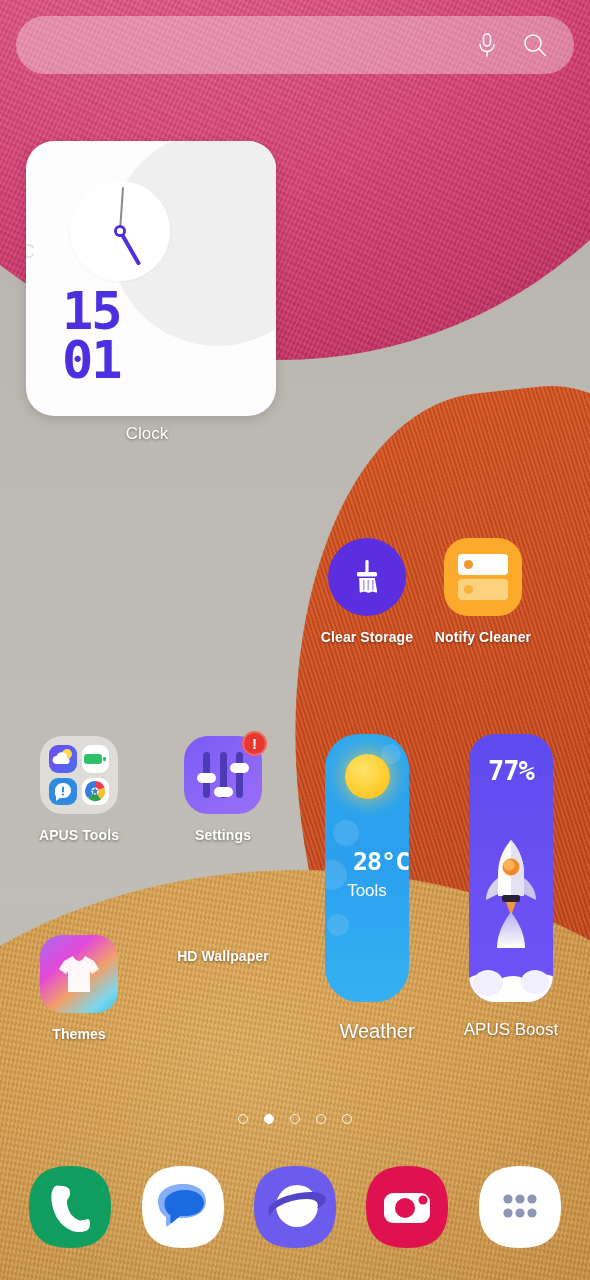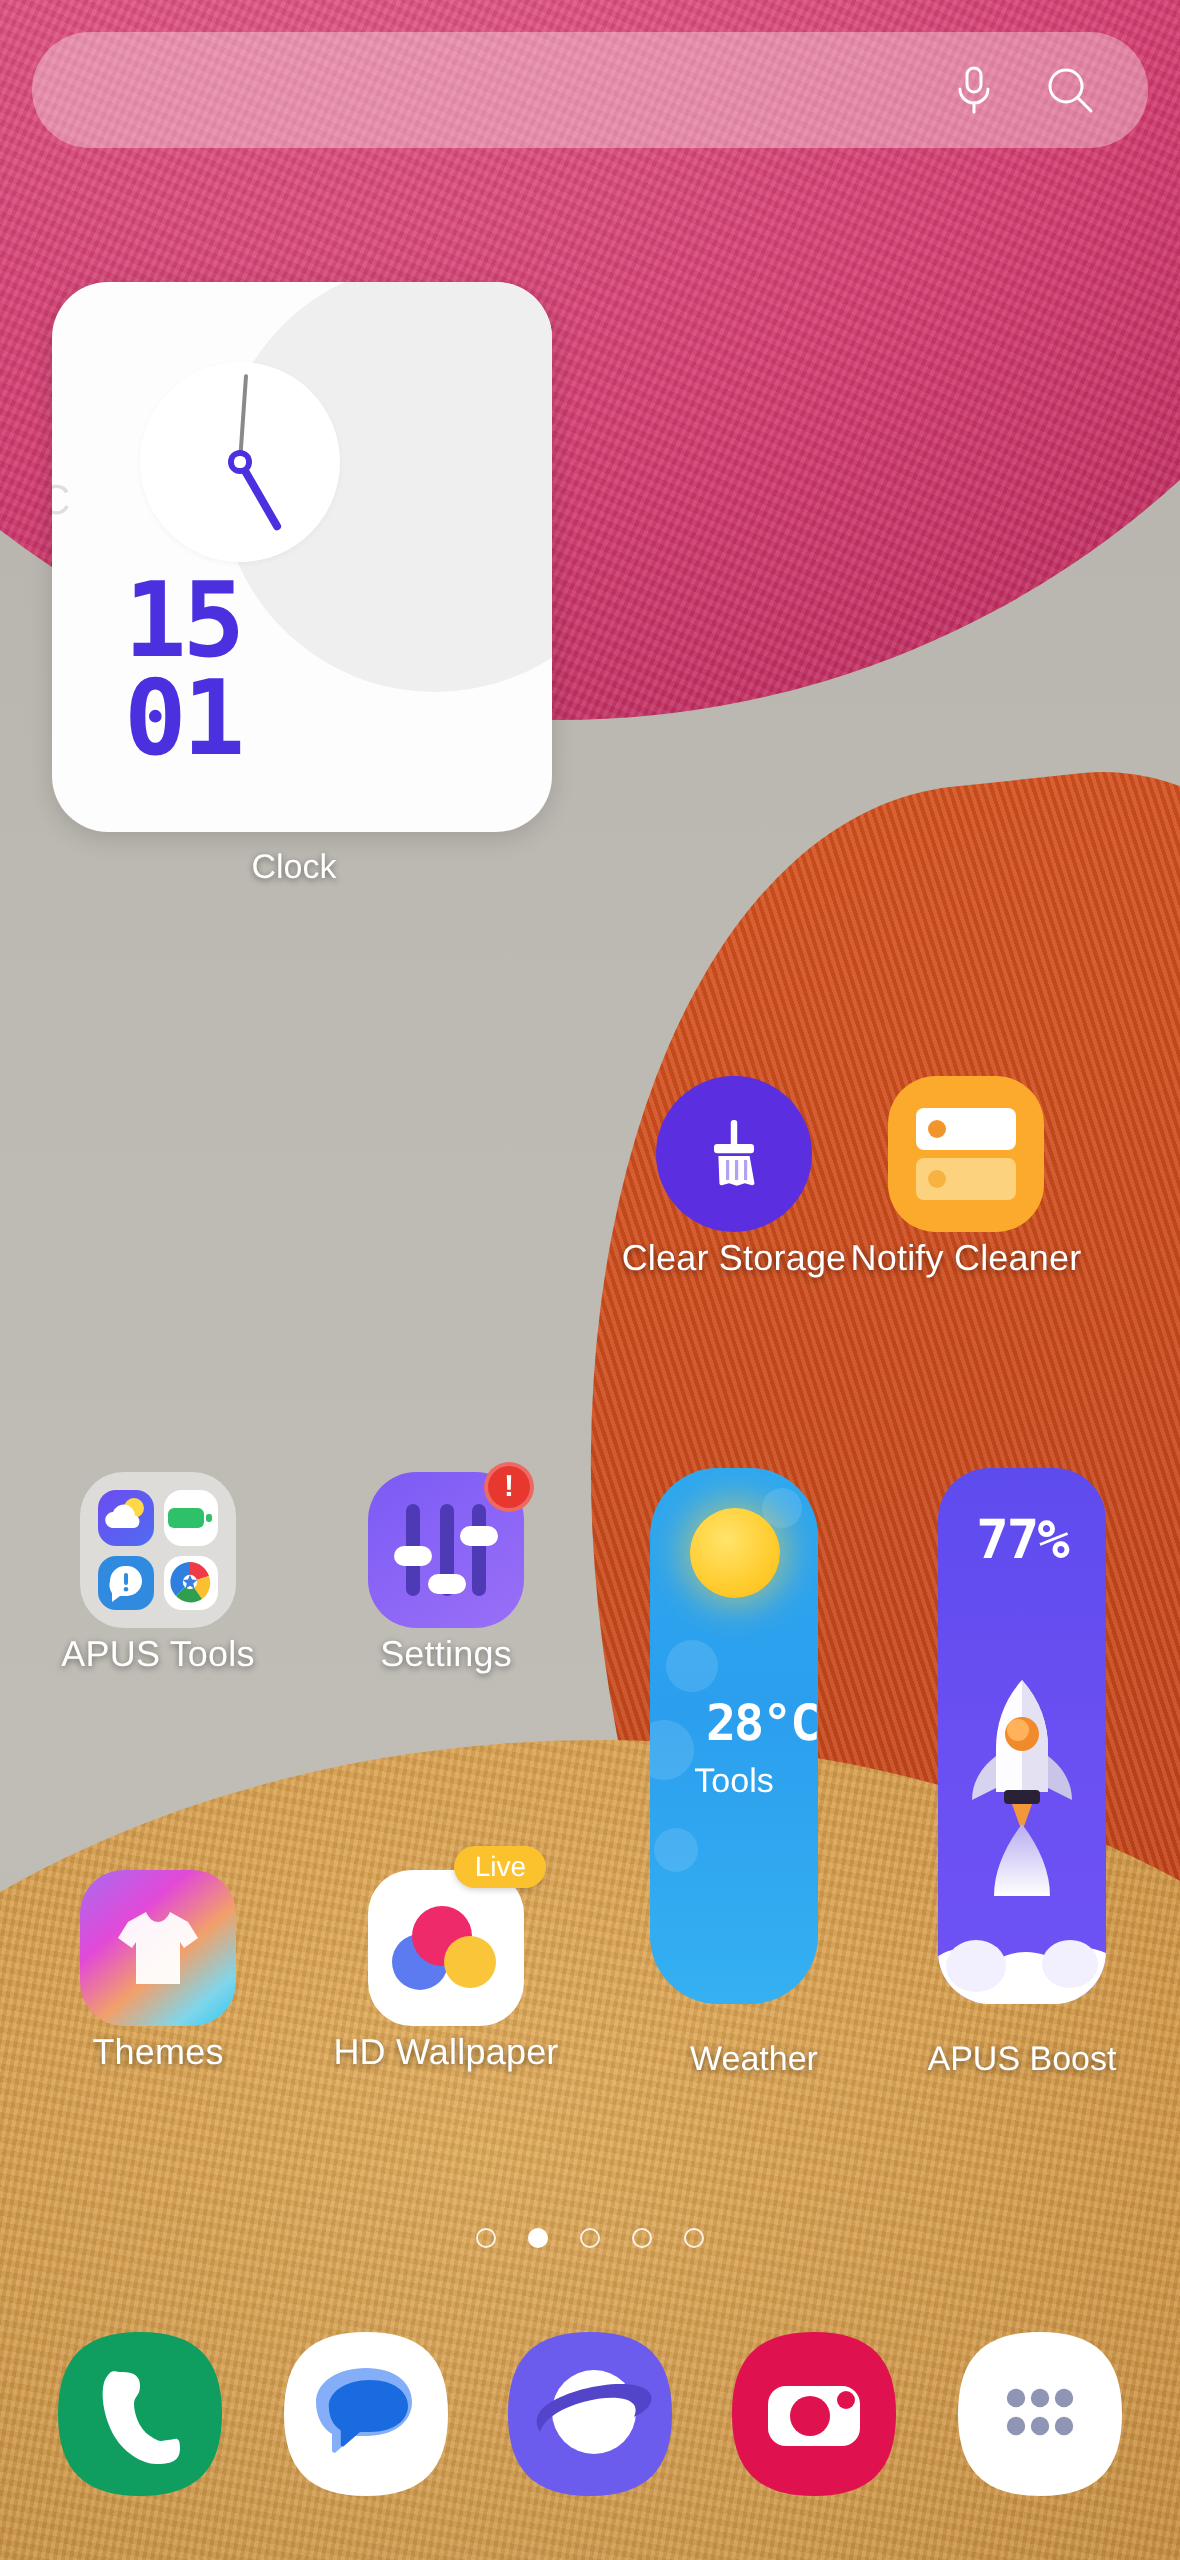--- a/index.html
+++ b/index.html
@@ -75,24 +75,25 @@
   .sb-icon { width:34px; height:34px; display:flex; align-items:center; justify-content:center; }
   .sb-icon + .sb-icon { margin-left:14px; }
 
   
   .cell {
     position:absolute;
     width:118px;
     display:flex; flex-direction:column; align-items:center;
   }
   .cell .label {
-    margin-top:3px;
-    color:#ffffff; font-size:18px; white-space:nowrap;
+    margin-top:13px;
+    color:#ffffff; font-size:14px; white-space:nowrap;
     text-shadow:0 1px 3px rgba(0,0,0,.45);
     letter-spacing:.1px;
+    font-weight:bold;
   }
   .ic { position:relative; width:78px; height:78px; }
 
   
   #clock-widget {
     position:absolute; left:26px; top:141px;
     width:250px; height:275px;
     background:#fdfdfd;
     border-radius:28px;
     overflow:hidden;
@@ -229,21 +230,21 @@
   .ww-temp {
     position:absolute; left:0; right:0; top:113px; text-align:center;
     color:#fff; font-size:25px; font-weight:bold;
     font-family:"DejaVu Sans Mono", monospace; letter-spacing:-1px;margin-left:28px;
   }
   .ww-cond {
     position:absolute; left:0; right:0; top:147px; text-align:center;
     color:#fff; font-size:17px;
   }
   #weather-label { position:absolute; left:309px; top:1020px; width:136px; text-align:center;
-    color:#fff; font-size:17px; text-shadow:0 1px 3px rgba(0,0,0,.45); }
+    color:#fff; font-size:20px; text-shadow:0 1px 3px rgba(0,0,0,.45); }
 
   
   #boost-widget {
     position:absolute; left:469px; top:734px;
     width:84px; height:268px;
     border-radius:26px;
     background:linear-gradient(180deg,#5e4bee 0%,#6a4ff2 50%,#6e52f4 100%);
     overflow:hidden;
   }
   .bw-pct {
@@ -449,30 +450,20 @@
     <div class="ic-themes">
       <svg width="46" height="42" viewBox="0 0 46 42">
         <path d="M17 3 L8 8 L3 16 l7 5 2-3 v21 h22 V18 l2 3 7-5 -5-8 -9-5 c-1.5 3.5-4 5-6 5s-4.5-1.5-6-5z" fill="#ffffff" opacity=".94"></path>
       </svg>
     </div>
   </div>
   <div class="label">Themes</div>
 </div>
 
 <div class="cell" style="left:164px; top:935px;">
-  <div class="ic">
-    <div class="ic-hdwp">
-      <div class="hd-inner">
-        <div class="hd-blob hd-b1"></div>
-        <div class="hd-blob hd-b2"></div>
-        <div class="hd-blob hd-b3"></div>
-      </div>
-    </div>
-    <div class="live-badge">Live</div>
-  </div>
   <div class="label">HD Wallpaper</div>
 </div>
 
 <div id="page-dots">
   <span class="pdot"></span>
   <span class="pdot active"></span>
   <span class="pdot"></span>
   <span class="pdot"></span>
   <span class="pdot"></span>
 </div>

